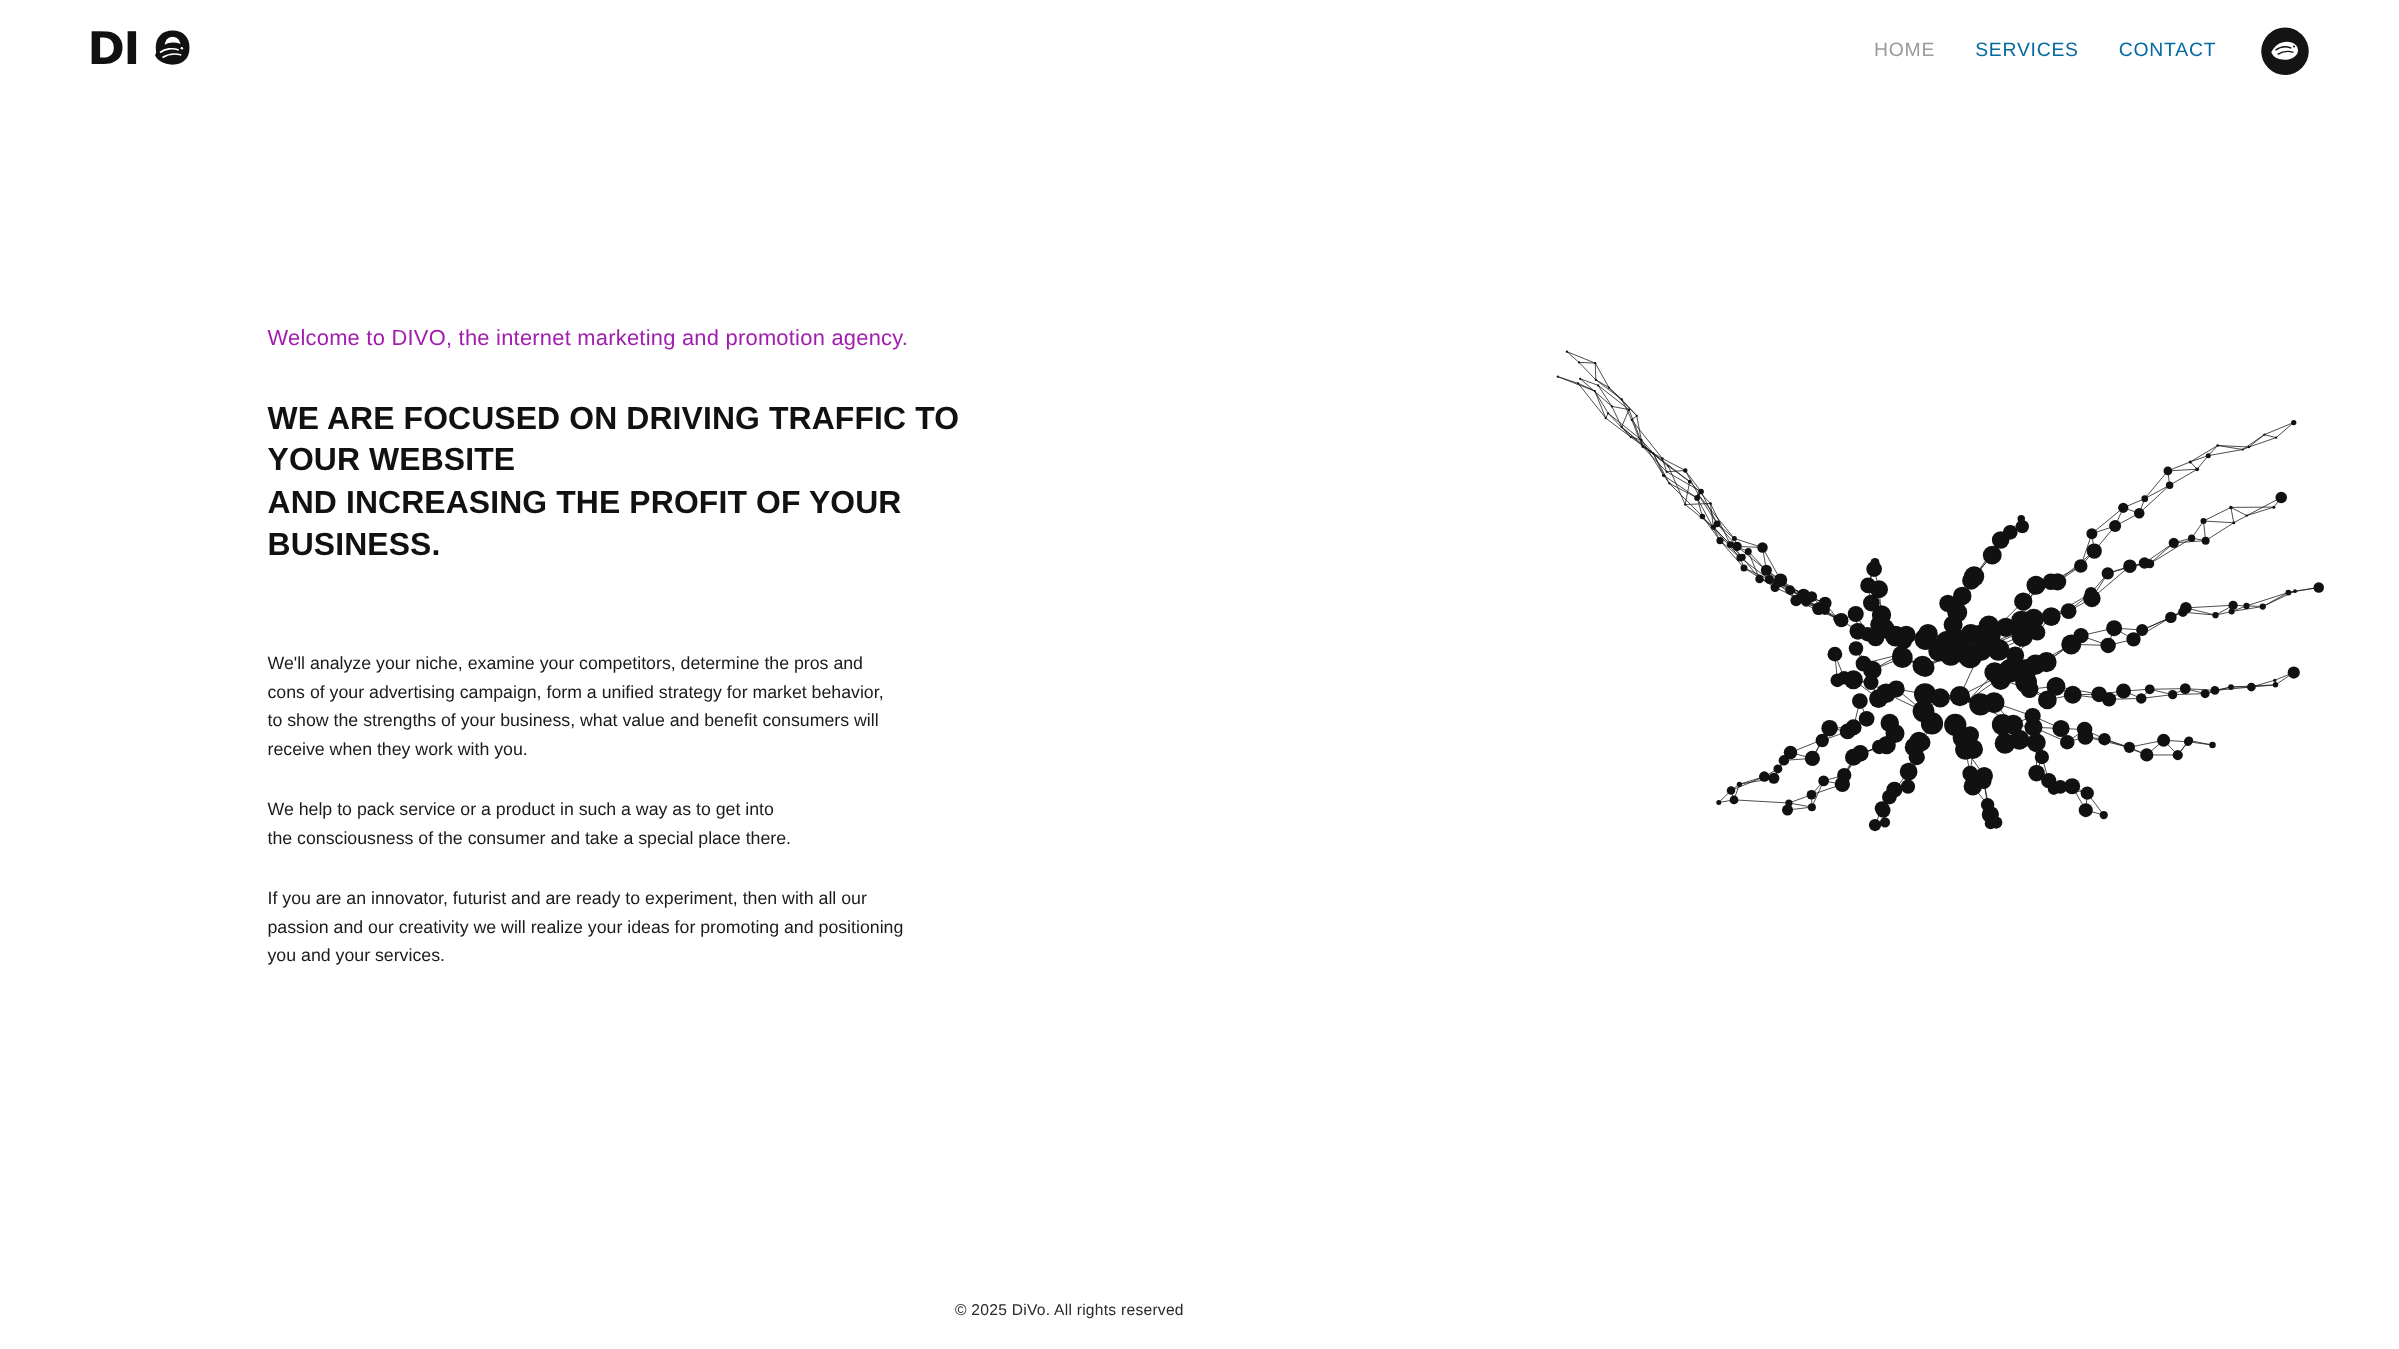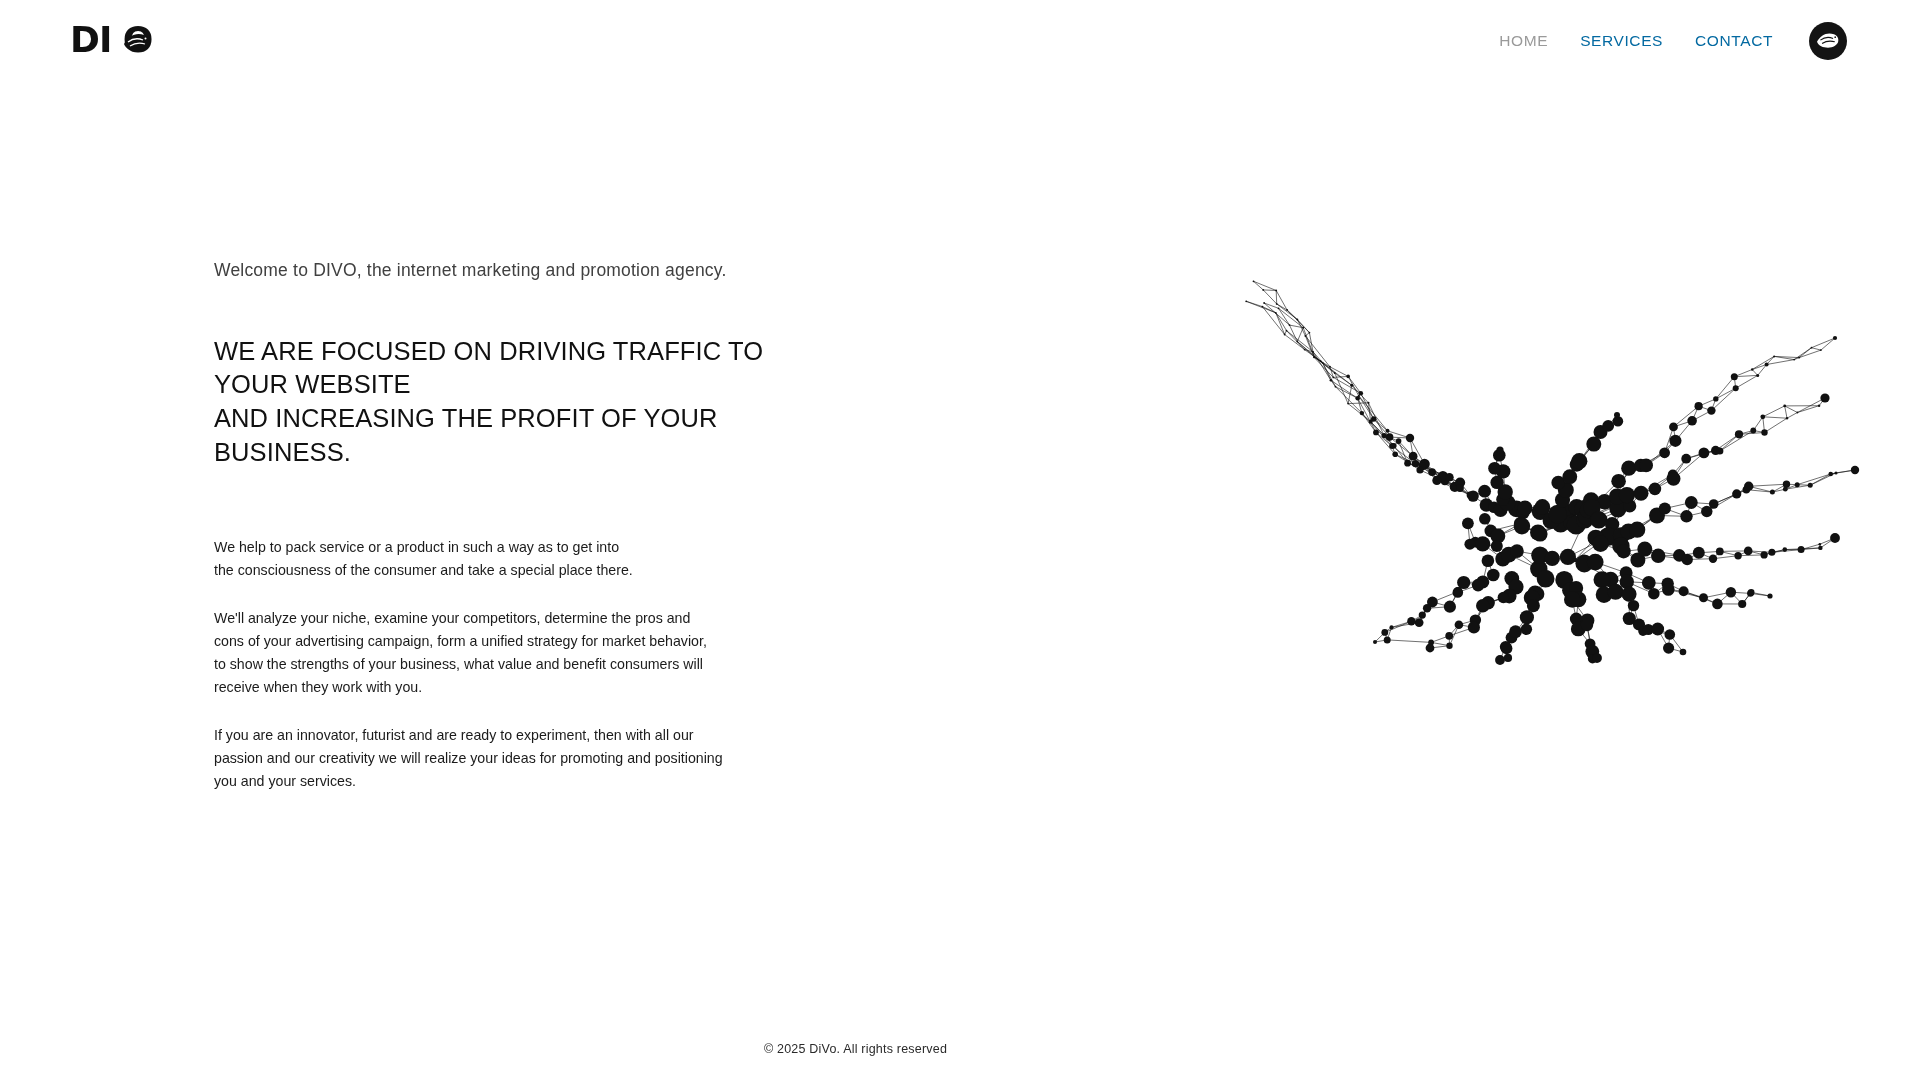--- a/index.html
+++ b/index.html
@@ -92,33 +92,33 @@
     position: absolute;
     left: 214px;
     top: 258px;
     width: 620px;
   }
 
   .intro {
     font-family: "Liberation Sans", sans-serif;
     font-size: 17.5px;
     letter-spacing: 0.2px;
-    color: #404040;
-    margin: 0 0 52px 0;
+    color: #a21caf;
+    margin: 0 0 36px 0;
     line-height: 1.4;
   }
 
   .headline {
     font-family: "Liberation Sans", sans-serif;
     font-size: 25.5px;
     line-height: 1.33;
     letter-spacing: 0.1px;
     color: #111111;
     margin: 0 0 66px 0;
-    font-weight: 400;
+    font-weight: 700;
     max-width: 730px;
     white-space: pre-line;
   }
 
   .para {
     font-family: "Liberation Sans", sans-serif;
     font-size: 14.2px;
     line-height: 1.62;
     color: #1b1b1b;
     margin: 0 0 25px 0;
@@ -186,26 +186,26 @@
 
   </div>
 
   <div class="content">
 
     <p class="intro">Welcome to DIVO, the internet marketing and promotion agency.</p>
 
     <h1 class="headline">WE ARE FOCUSED ON DRIVING TRAFFIC TO YOUR WEBSITE
 AND INCREASING THE PROFIT OF YOUR BUSINESS.</h1>
 
-    <p class="para">We help to pack service or a product in such a way as to get into
-the consciousness of the consumer and take a special place there.</p>
     <p class="para">We'll analyze your niche, examine your competitors, determine the pros and
 cons of your advertising campaign, form a unified strategy for market behavior,
 to show the strengths of your business, what value and benefit consumers will
 receive when they work with you.</p>
+    <p class="para">We help to pack service or a product in such a way as to get into
+the consciousness of the consumer and take a special place there.</p>
     <p class="para">If you are an innovator, futurist and are ready to experiment, then with all our
 passion and our creativity we will realize your ideas for promoting and positioning
 you and your services.</p>
 
   </div>
 
   <div class="art">
     <svg width="640" height="420" viewBox="0 0 640 420" id="bird-art">
         <line x1="8.5" y1="1.3" x2="18.2" y2="9.9" stroke="#111111" stroke-width="0.6"></line>
         <line x1="8.5" y1="1.3" x2="31.2" y2="10.5" stroke="#111111" stroke-width="0.6"></line>

